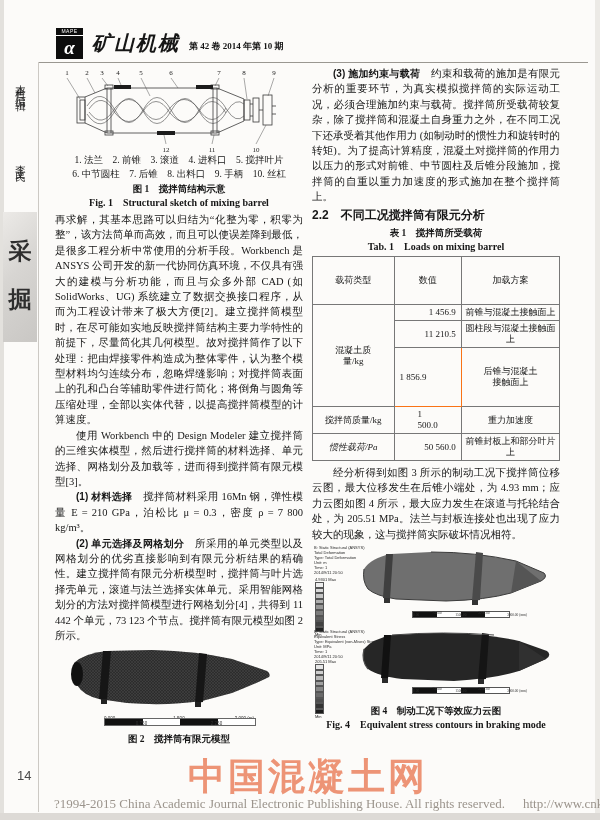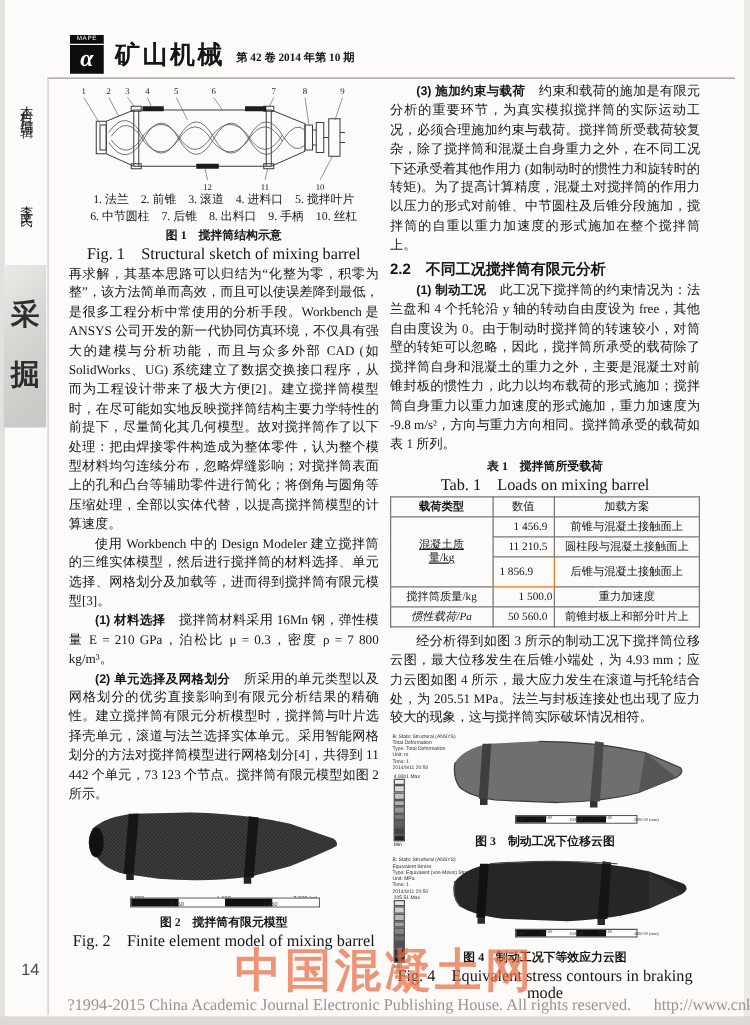--- a/index.html
+++ b/index.html
@@ -12,21 +12,21 @@
   .edge { position:absolute; background:#e3e1dd; }
   .edge-left { left:0; top:0; width:4px; height:820px; }
   .edge-right { right:0; top:0; width:5px; height:820px; background:#eceae6; }
   .edge-bottom { left:0; bottom:0; width:600px; height:7px; background:#dddad6; }
 
   
   .header { position:absolute; left:56px; top:26px; height:34px; display:flex; align-items:center; }
   .logo { width:27px; height:31px; background:#0d0d0d; color:#fff; text-align:center; flex:0 0 auto; }
   .logo-top { font-size:5px; line-height:7px; font-family:"Liberation Sans",sans-serif; letter-spacing:.5px; border-bottom:1px solid #fff; }
   .logo-glyph { font-size:19px; line-height:23px; font-weight:bold; font-style:italic; }
-  .journal-name { font-size:20px; font-weight:bold; margin-left:9px; letter-spacing:2px; }
+  .journal-name { font-size:20px; font-weight:bold; font-style:italic; margin-left:9px; letter-spacing:2px; }
   .issue-info { font-size:9px; font-weight:bold; margin-left:9px; margin-top:6px; }
   .header-rule { position:absolute; left:38px; top:62px; width:550px; height:1px; background:#9a9791; }
 
   
   .side-rule { position:absolute; left:38px; top:62px; width:1px; height:750px; background:#ccc9c4; }
   .editor-label, .editor-name { position:absolute; left:13px; writing-mode:vertical-rl; font-size:10.5px; letter-spacing:4px; color:#1c1c1c; }
   .editor-label { top:76px; }
   .editor-name { top:156px; }
   .section-box { position:absolute; left:3px; top:212px; width:34px; height:130px;
     background:linear-gradient(135deg,#eceae7 0%,#d7d5d2 45%,#c9c7c4 100%); }
@@ -36,21 +36,21 @@
   
   .col { position:absolute; top:66px; width:248px; font-size:10.5px; line-height:15.4px; text-align:justify; }
   .col-left { left:55px; } .col-right { left:312px; }
   .para { margin:0; text-indent:2em; }
   .para.noindent { text-indent:0; }
   .lead { font-family:"Liberation Sans",sans-serif; font-weight:bold; font-size:10px; }
   .h22 { font-family:"Liberation Sans",sans-serif; font-weight:bold; font-size:12px; margin:3px 0 2px 0; text-indent:0; }
 
   
   .cap-zh { text-align:center; font-size:9.5px; font-weight:bold; line-height:13px; margin-top:2px; }
-  .cap-en { text-align:center; font-size:13px; font-weight:normal; line-height:13px; }
+  .cap-en { text-align:center; font-size:10px; font-weight:bold; line-height:13px; }
   .parts { text-align:center; font-size:9.5px; line-height:13.5px; text-indent:0; }
 
   
   .fig1-svg { display:block; margin:0 auto; }
   .fig1-svg text { font-size:7px; font-family:"Liberation Serif",serif; fill:#222; }
 
   
   .fig2-wrap { position:relative; margin-top:4px; }
   .scalebar { position:relative; margin:2px auto 0 auto; width:150px; height:20px; font-family:"Liberation Sans",sans-serif; }
   .sb-track { position:absolute; top:7px; left:0; width:150px; height:6px; border:0.5px solid #666; display:flex; }
@@ -211,54 +211,52 @@
         <div class="sb-track">
           <div class="sb-seg sb-b"></div>
             <div class="sb-seg sb-w"></div>
             <div class="sb-seg sb-b"></div>
             <div class="sb-seg sb-w"></div>
         </div>
         <span class="sb-lab sb-b0">0.750</span>
         <span class="sb-lab sb-b1">2.250</span>
       </div>
       <div class="cap-zh">图 2　搅拌筒有限元模型</div>
-      <div class="cap-en">Fig. 2　Finite element model of mixing barrel</div>
     </div>
   </div>
 
   <div class="col col-right">
     <p class="para" style="margin-top:0;"><span class="lead">(3) 施加约束与载荷</span><span>　约束和载荷的施加是有限元分析的重要环节，为真实模拟搅拌筒的实际运动工况，必须合理施加约束与载荷。搅拌筒所受载荷较复杂，除了搅拌筒和混凝土自身重力之外，在不同工况下还承受着其他作用力 (如制动时的惯性力和旋转时的转矩)。为了提高计算精度，混凝土对搅拌筒的作用力以压力的形式对前锥、中节圆柱及后锥分段施加，搅拌筒的自重以重力加速度的形式施加在整个搅拌筒上。</span></p>
     <p class="para h22">2.2　不同工况搅拌筒有限元分析</p>
-    <p class="para"><span class="lead">(1) 制动工况</span><span>　此工况下搅拌筒的约束情况为：法兰盘和 4 个托轮沿 y 轴的转动自由度设为 free，其他自由度设为 0。由于制动时搅拌筒的转速较小，对筒壁的转矩可以忽略，因此，搅拌筒所承受的载荷除了搅拌筒自身和混凝土的重力之外，主要是混凝土对前锥封板的惯性力，此力以均布载荷的形式施加；搅拌筒自身重力以重力加速度的形式施加，重力加速度为 -9.8 m/s²，方向与重力方向相同。搅拌筒承受的载荷如表 1 所列。</span></p>
 
     <div class="cap-zh" style="margin-top:4px;">表 1　搅拌筒所受载荷</div>
     <div class="cap-en">Tab. 1　Loads on mixing barrel</div>
     <table style="width:100%; border-collapse:collapse; font-size:9px; line-height:11px; margin-top:3px; text-align:center;">
       <tbody>
           <tr>
-        <th style="border:1px solid #777; font-weight:bold; padding:2px; width:33%;">载荷类型</th>
+        <th style="border:1px solid #777; font-weight:normal; padding:18px; width:33%;">载荷类型</th>
         <th style="border:1px solid #777; font-weight:normal; padding:2px; width:20%;">数值</th>
         <th style="border:1px solid #777; font-weight:normal; padding:0;">加载方案</th>
       </tr>
       <tr>
-        <td rowspan="3" style="border:1px solid #777; padding:16px;text-decoration:underline;">混凝土质量/kg</td>
+        <td rowspan="3" style="border:1px solid #777; padding:16px;">混凝土质量/kg</td>
         <td style="border:1px solid #777; padding:2px 5px; text-align:right;">1 456.9</td>
         <td style="border:1px solid #777; padding:2px;">前锥与混凝土接触面上</td>
       </tr>
       <tr>
         <td style="border:1px solid #777; padding:2px 5px; text-align:right;">11 210.5</td>
         <td style="border:1px solid #777; padding:2px;">圆柱段与混凝土接触面上</td>
       </tr>
       <tr>
         <td style="border:1px solid #f97316; padding:2px 5px; text-align:left;">1 856.9</td>
-        <td style="border:1px solid #777; padding:6px;">后锥与混凝土接触面上</td>
+        <td style="border:1px solid #777; padding:18px;">后锥与混凝土接触面上</td>
       </tr>
       <tr>
         <td style="border:1px solid #777; padding:2px;">搅拌筒质量/kg</td>
-        <td style="border:1px solid #777; padding:2px 1px; text-align:right;">1 500.0</td>
+        <td style="border:1px solid #777; padding:2px 23px; text-align:left;">1 500.0</td>
         <td style="border:1px solid #777; padding:2px;">重力加速度</td>
       </tr>
       <tr>
         <td style="border:1px solid #777; padding:2px;font-style:italic;">惯性载荷/Pa</td>
         <td style="border:1px solid #777; padding:2px 5px; text-align:right;">50 560.0</td>
         <td style="border:1px solid #777; padding:2px;">前锥封板上和部分叶片上</td>
       </tr>
     </tbody>
       </table>
 
@@ -300,21 +298,20 @@
           <div class="sb-seg sb-w"></div>
           <div class="sb-seg sb-b"></div>
           <div class="sb-seg sb-w"></div>
         <span class="sb-lab" style="position:absolute; top:-4px; left:0;">0.00</span>
         <span class="sb-lab" style="position:absolute; top:-4px; left:44%;">1500.00</span>
         <span class="sb-lab" style="position:absolute; top:-4px; right:-18px;">3000.00 (mm)</span>
         <span class="sb-lab" style="position:absolute; bottom:-4.5px; left:20%;">750.00</span>
         <span class="sb-lab" style="position:absolute; bottom:-4.5px; left:68%;">2250.00</span>
       </div>
     </div>
-    <div class="cap-zh">图 3　制动工况下位移云图</div>
 
     <div class="ansysfig" style="height:74px; margin-top:4px;">
       <div class="ansys-head">
         <div>B: Static Structural (ANSYS)</div>
         <div>Equivalent Stress</div>
         <div>Type: Equivalent (von-Mises) Stress</div>
         <div>Unit: MPa</div>
         <div>Time: 1</div>
         <div>2014/9/11 20:50</div>
       </div>

